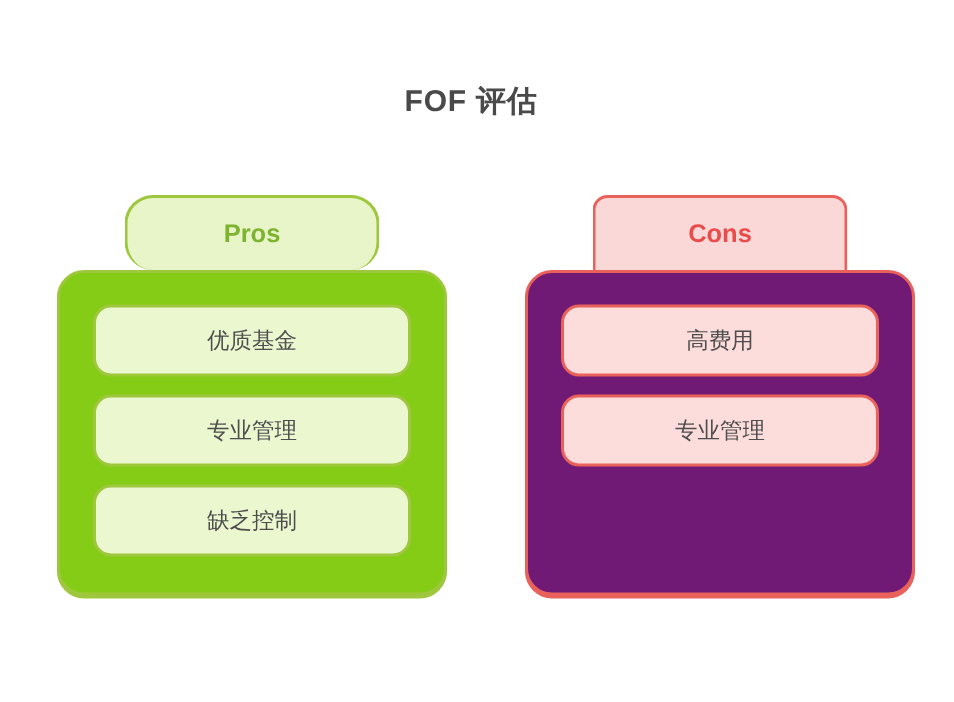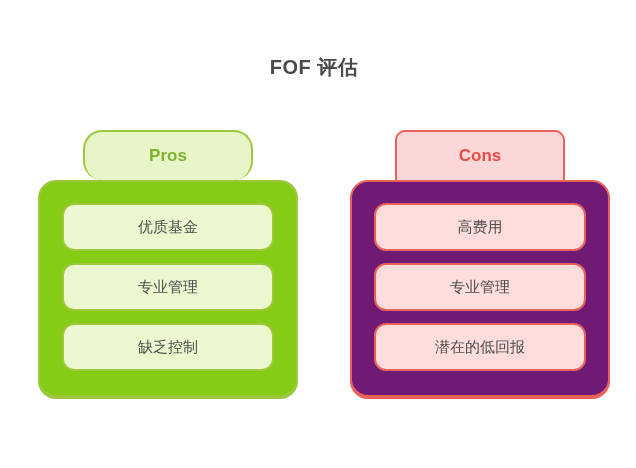--- a/index.html
+++ b/index.html
@@ -87,15 +87,14 @@
     <div class="item">专业管理</div>
     <div class="item">缺乏控制</div>
   </div>
 </div>
 
 <div class="group cons">
   <div class="tab">Cons</div>
   <div class="box">
     <div class="item">高费用</div>
     <div class="item">专业管理</div>
-    <div class="item">潜在的低回报</div>
   </div>
 </div>
 
 </body></html>

